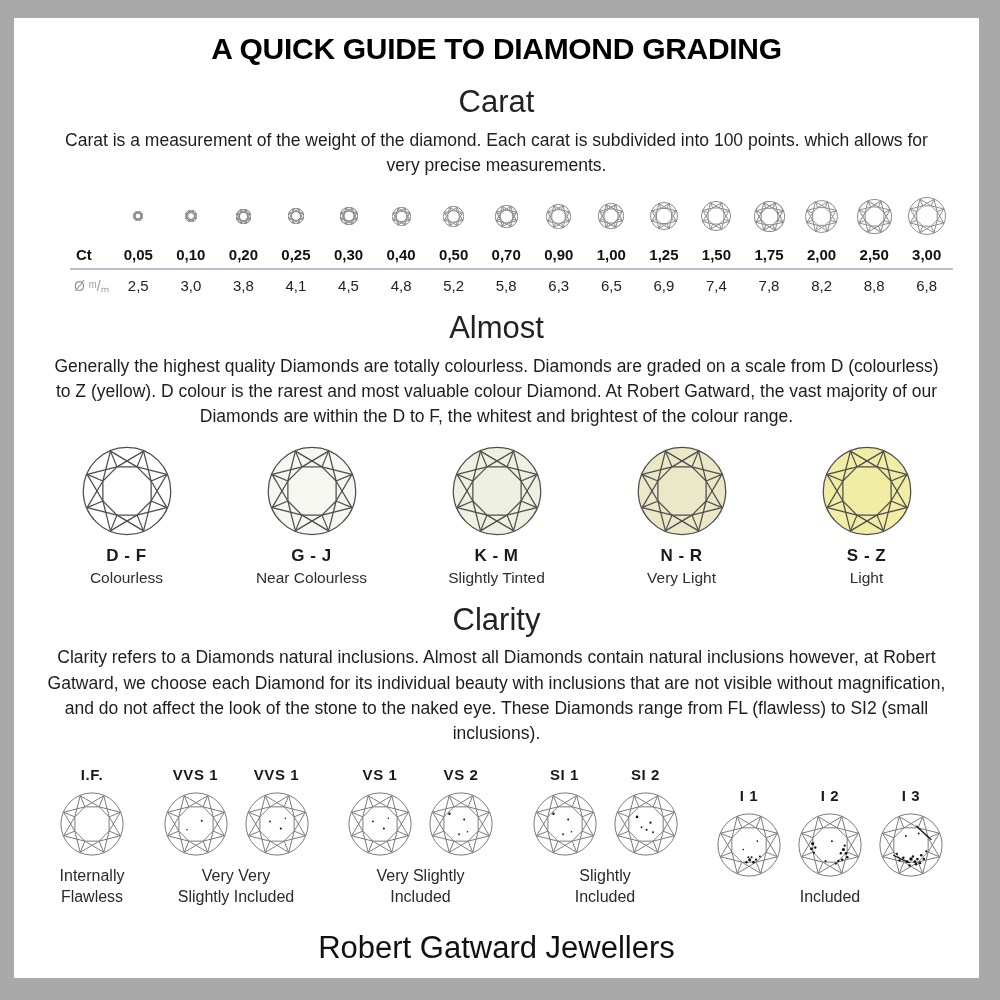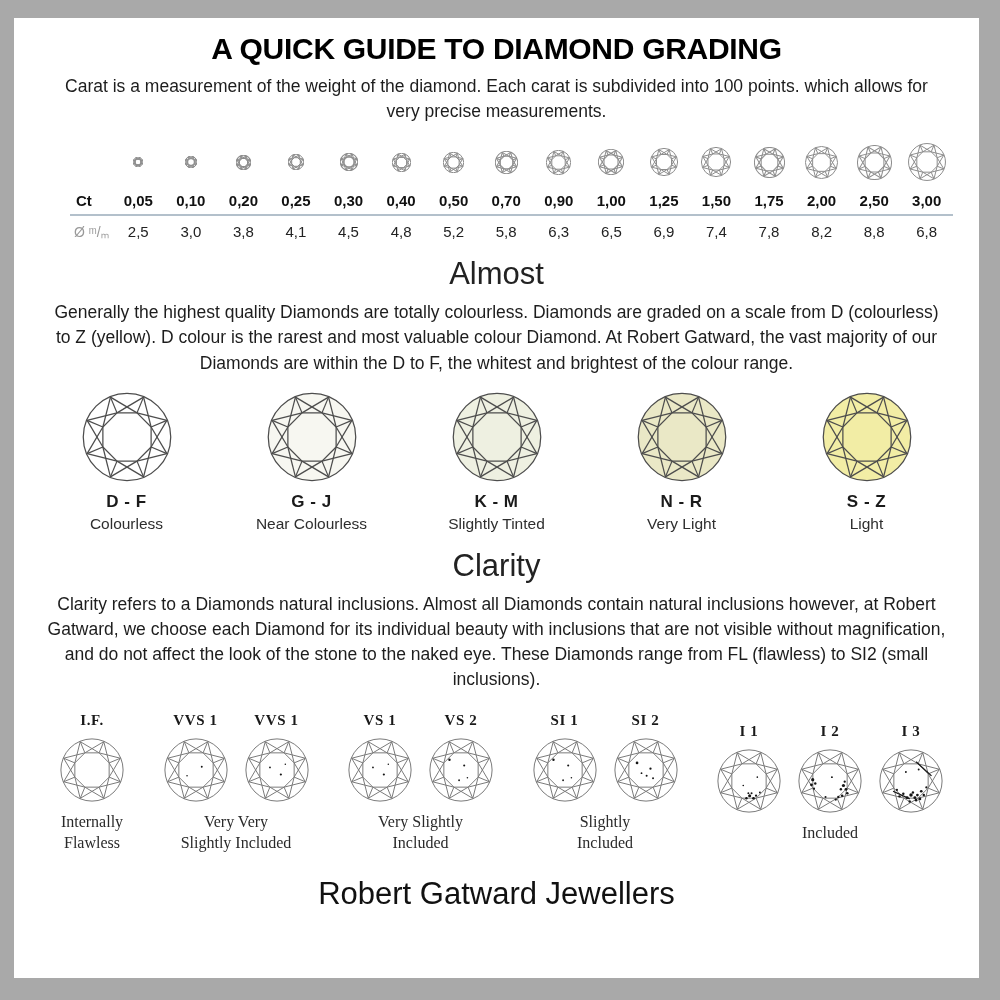--- a/index.html
+++ b/index.html
@@ -40,22 +40,22 @@
   .lbl.ct-lbl { font-weight:700; font-size:15px; color:#111; text-align:left; padding-left:6px; }
   .lbl.mm-lbl { font-weight:400; font-size:14px; color:#999; text-align:left; padding-left:4px; }
 
   
   .colour-row { display:flex; margin:16px 20px 0; }
   .colour-grade { flex:1; display:flex; flex-direction:column; align-items:center; }
   .colour-grade .range { margin-top:10px; font-weight:700; font-size:17px; color:#1a1a1a; letter-spacing:0.5px; }
   .colour-grade .cdesc { margin-top:3px; font-size:15.5px; color:#2e2e2e; }
 
   
-  .clarity-row { display:flex; justify-content:space-between; align-items:center;
-                 margin:20px 34px 0 44px;font-family:Liberation Serif, serif; }
+  .clarity-row { display:flex; justify-content:space-between; align-items:flex-end;
+                 margin:20px 34px 0 44px; }
   .clarity-group { display:flex; flex-direction:column; align-items:center; }
   .cstones { display:flex; gap:13px; }
   .cstone { display:flex; flex-direction:column; align-items:center; width:68px; }
   .cstone .clabel { font-weight:700; font-size:15px; letter-spacing:0.6px; color:#1a1a1a;
                     margin-bottom:9px; white-space:nowrap; }
   .gcaption { margin-top:10px; font-size:16px; line-height:1.3; color:#2a2a2a;
               text-align:center; white-space:pre-line; }
 
   .footer {
     margin-top:22px; text-align:center; font-size:31px; font-weight:400;
@@ -65,20 +65,21 @@
 </style>
 </head>
 <body>
 
 <div class="canvas">
   <div class="page">
 
     <h1 class="title">A QUICK GUIDE TO DIAMOND GRADING</h1>
 
     <section>
+      <h2 class="sec-heading" id="carat-heading">Carat</h2>
       <p class="desc">Carat is a measurement of the weight of the diamond. Each carat is subdivided into 100 points. which allows for very precise measurements.</p>
       <div class="carat-table">
         <div class="crow stones" id="carat-stones">
             <div class="cell"></div>
             <div class="cell stone-cell">
               <svg width="10" height="10" viewBox="-50 -50 100 100">
                 <circle r="48.6" fill="#ffffff" stroke="#8d8d8d" stroke-width="10.00"></circle>
                 <g fill="none" stroke="#8d8d8d" stroke-width="10.00">
                   <polygon points="26.8,11.1 11.1,26.8 -11.1,26.8 -26.8,11.1 -26.8,-11.1 -11.1,-26.8 11.1,-26.8 26.8,-11.1"></polygon>
                   <line x1="26.8" y1="11.1" x2="44.3" y2="18.4"></line>

